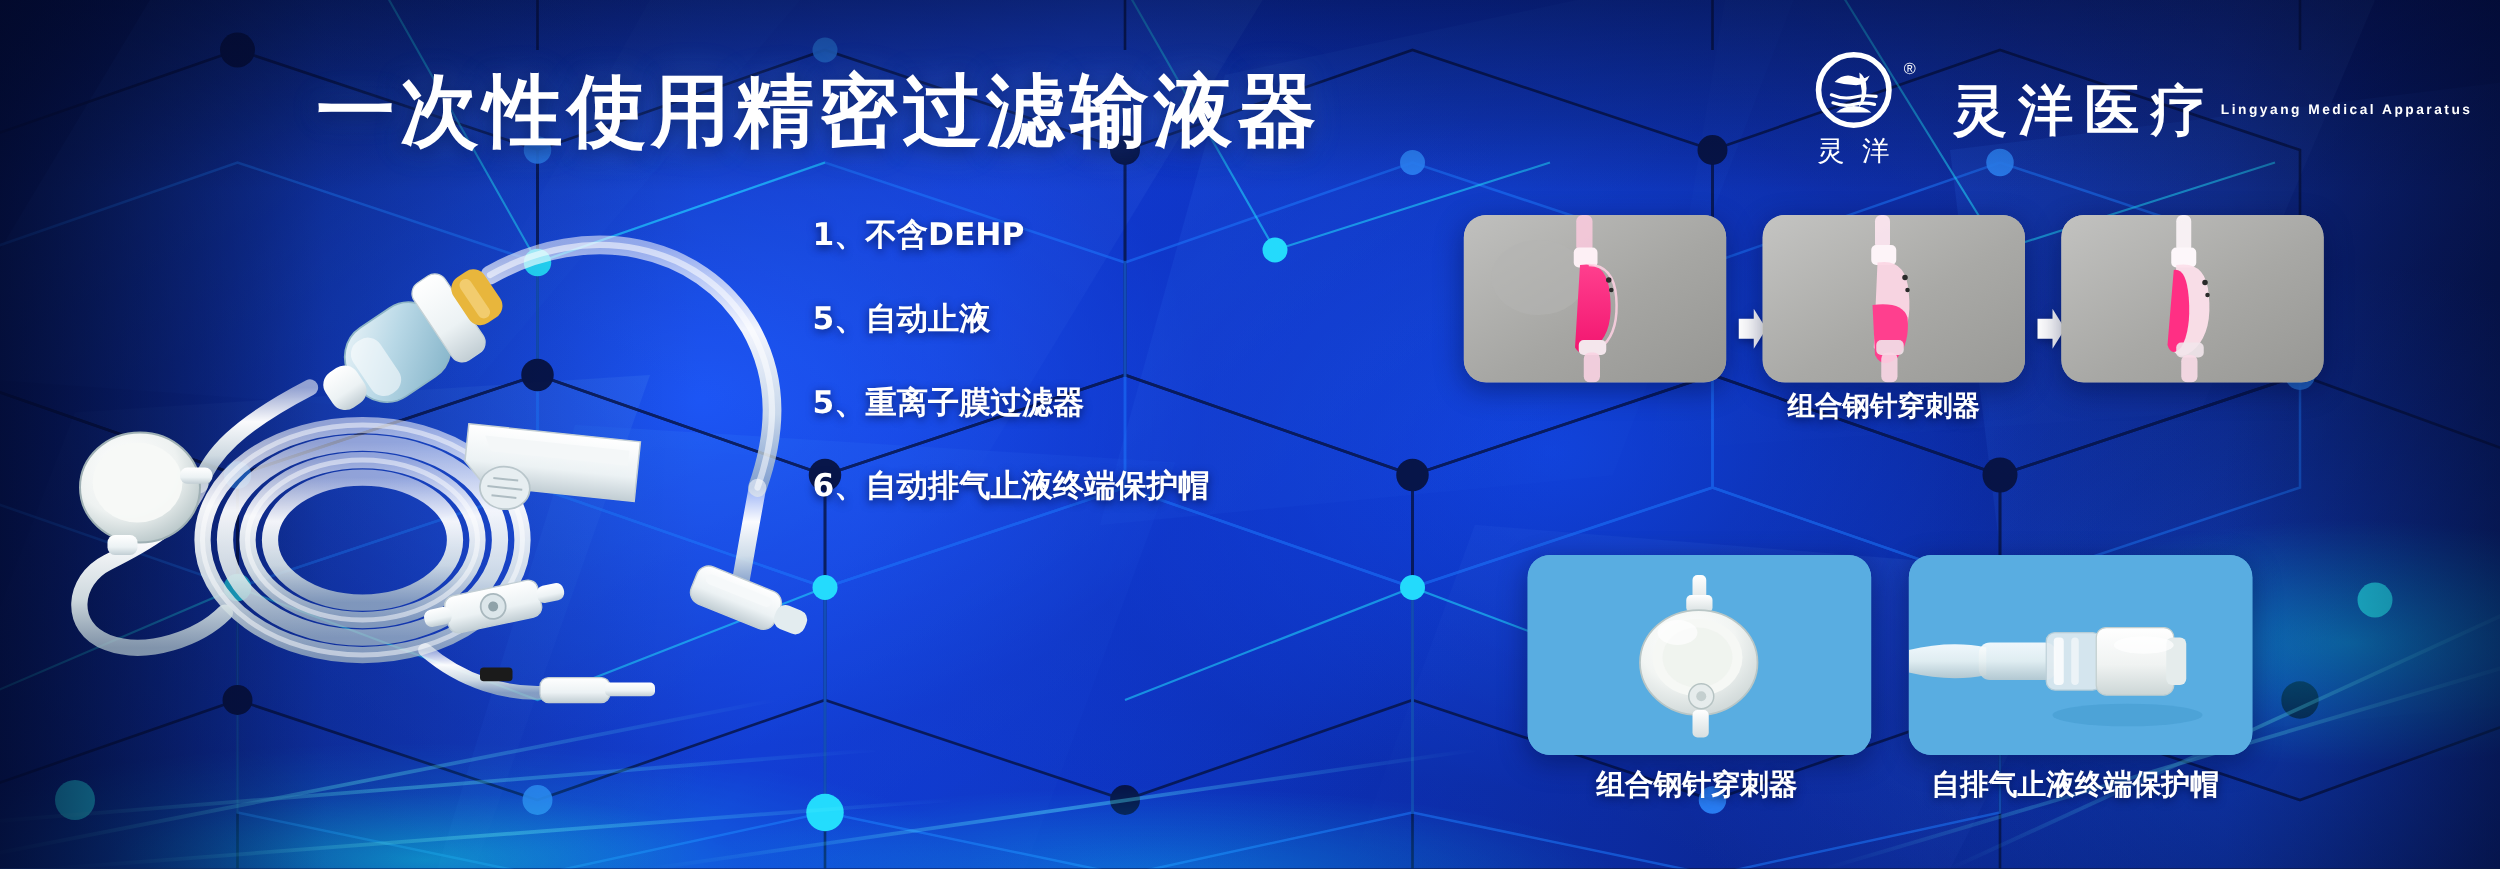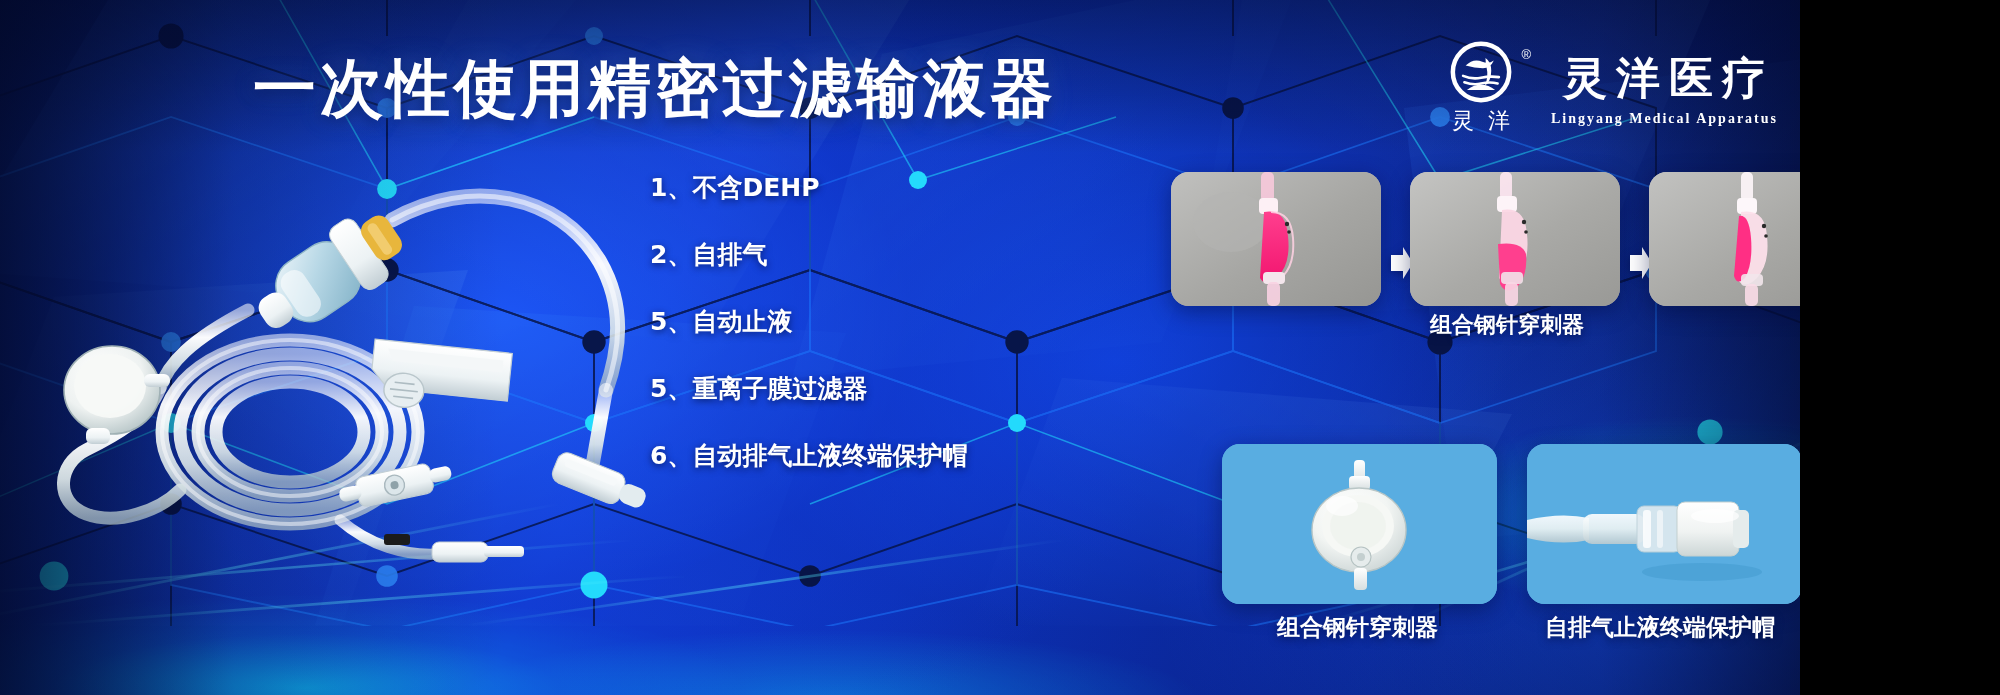--- a/index.html
+++ b/index.html
@@ -1,20 +1,20 @@
 <!DOCTYPE html>
 <html><head>
 <meta charset="utf-8">
 <style>
   * { margin:0; padding:0; box-sizing:border-box; }
   html,body { background:#000; }
 
   .banner{
     position:relative;
-    width:1800px; height:695px;
+    width:2000px; height:695px;
     overflow:hidden;
     font-family:"Liberation Sans","DejaVu Sans",sans-serif;
     background:
       radial-gradient(ellipse 900px 620px at 28% 46%, rgba(30,90,255,0.85) 0%, rgba(18,58,210,0.45) 45%, rgba(8,28,120,0) 78%),
       radial-gradient(ellipse 760px 520px at 62% 52%, rgba(20,80,255,0.55) 0%, rgba(10,40,170,0.25) 52%, rgba(6,20,90,0) 80%),
       radial-gradient(ellipse 700px 500px at 92% 82%, rgba(22,86,255,0.55) 0%, rgba(8,30,130,0) 72%),
       linear-gradient(115deg, #071a56 0%, #0a2a8f 18%, #0f3ad2 38%, #0d34bb 55%, #0a2590 74%, #07185e 92%, #050f42 100%);
     padding-left: 10px;
   }
 
@@ -46,28 +46,28 @@
     white-space:nowrap;
     font-family:"DejaVu Sans","Liberation Sans",sans-serif;
   }
 
   .brand{ position:absolute; right:22px; top:40px; display:flex; align-items:center; gap:22px; }
   .brand-mark{ position:relative; width:96px; height:96px; display:flex; flex-direction:column; align-items:center; }
   .brand-mark .reg{
     position:absolute; right:-2px; top:8px; color:#fff; font-size:13px; line-height:1;
   }
   .brand-mark .cn{ color:#fff; font-size:22px; font-weight:400; letter-spacing:14px; margin-top:2px; text-indent:14px; }
-  .brand-text{ display:flex; flex-direction:column; align-items:center; gap:3px; }
+  .brand-text{ display:flex; flex-direction:row; align-items:center; gap:3px; }
   .brand-cn{
     color:#fff; font-size:44px; font-weight:700; letter-spacing:9px; text-indent:9px;
     font-family:"DejaVu Sans","Liberation Sans",sans-serif;
   }
   .brand-en{
-    color:#fff; font-size:14px; font-weight:600; letter-spacing:2.0px;
-    font-family:Liberation Serif, serif;
+    color:#fff; font-size:11px; font-weight:600; letter-spacing:2.0px;
+    font-family:Liberation Sans, sans-serif;
   }
 
   
   .features{ position:absolute; left:650px; top:175px; width:330px; }
   .feature{
     color:#ffffff; font-size:25px; font-weight:700; line-height:1;
     margin-bottom:42px; white-space:nowrap;
     text-shadow:0 2px 7px rgba(0,15,70,.75);
     font-family:"DejaVu Sans","Liberation Sans",sans-serif;
   }
@@ -315,21 +315,20 @@
     <g>
       <path d="M300 370 C 330 396 366 406 398 404" fill="none" stroke="url(#tubeG)" stroke-width="11" stroke-linecap="round"></path>
       <rect x="392" y="392" width="56" height="20" rx="7" fill="url(#whiteG)" stroke="#c1ccd2" stroke-width="1"></rect>
       <rect x="344" y="384" width="26" height="11" rx="3" fill="#1b1b1b"></rect>
       <rect x="444" y="396" width="40" height="11" rx="4" fill="url(#whiteG)"></rect>
     </g>
   </svg>
 
   <div class="features">
     <div class="feature">1、不含DEHP</div>
-    <div class="feature">2、自排气</div>
     <div class="feature">5、自动止液</div>
     <div class="feature">5、重离子膜过滤器</div>
     <div class="feature">6、自动排气止液终端保护帽</div>
   </div>
 
   <div class="panel panel-grey" style="left:1171px; top:172px; width:210px; height:134px;">
     <svg viewBox="0 0 210 134" width="210" height="134">
       <defs>
         <linearGradient id="grey1" x1="0" y1="0" x2="1" y2="1">
           <stop offset="0%" stop-color="#c0c0be"></stop>

